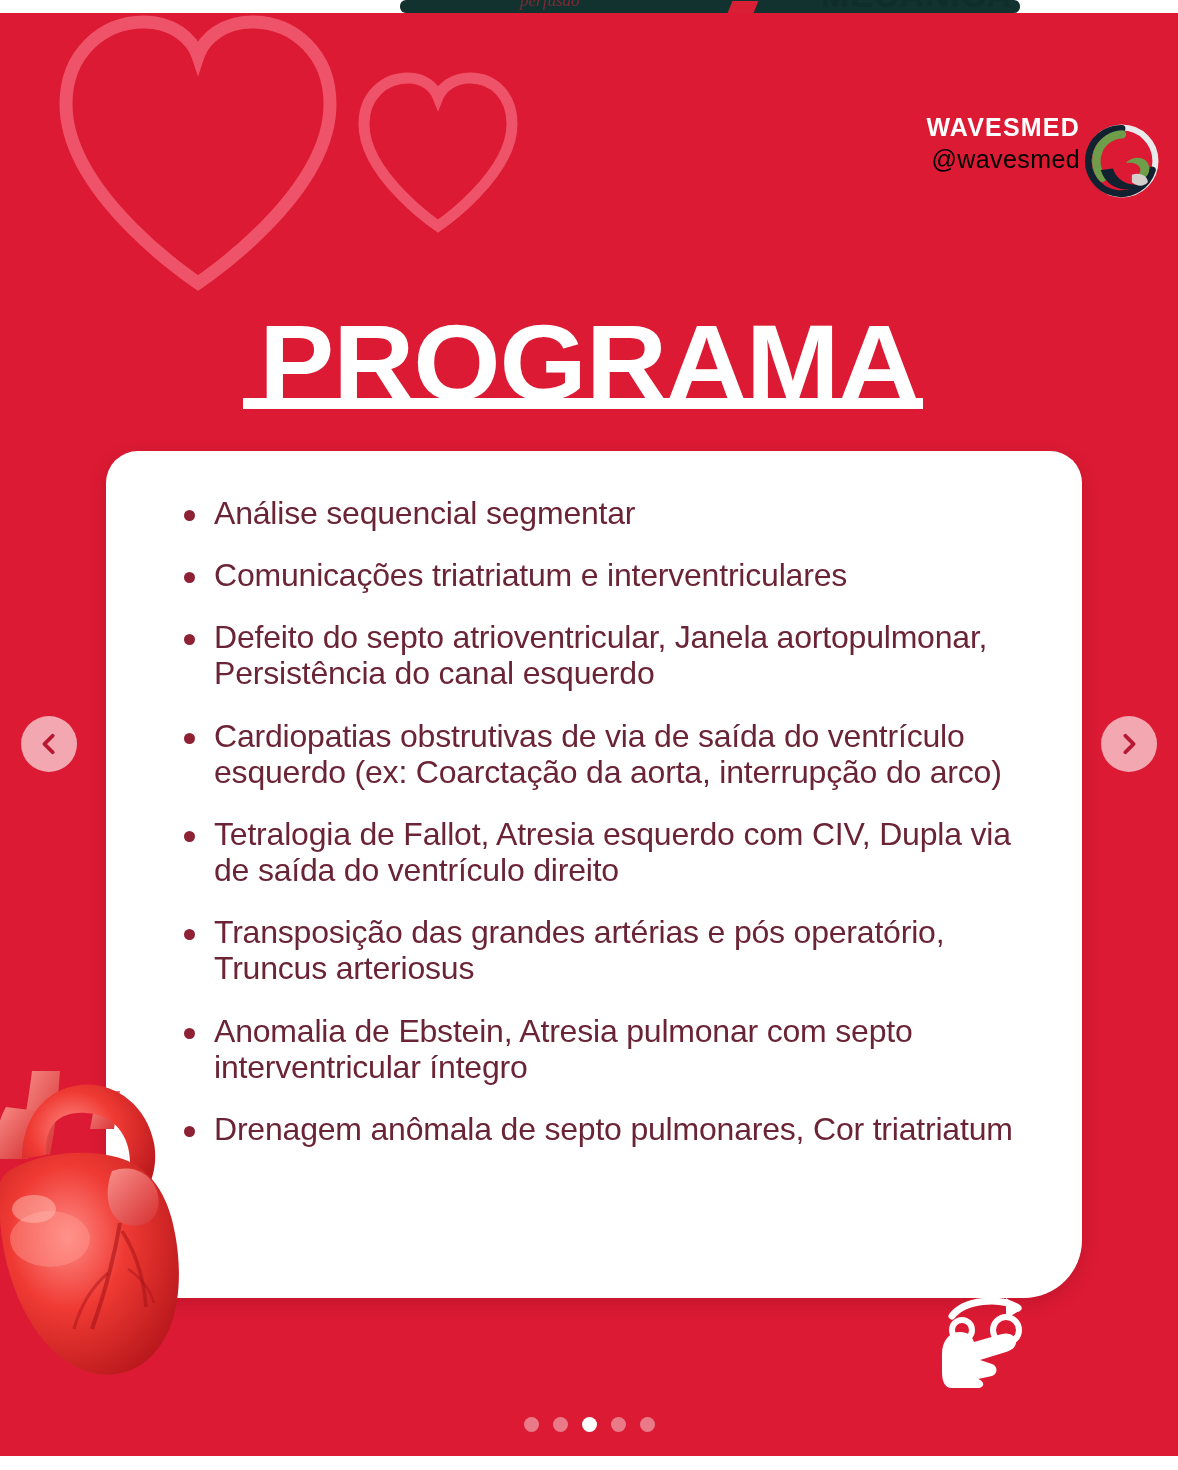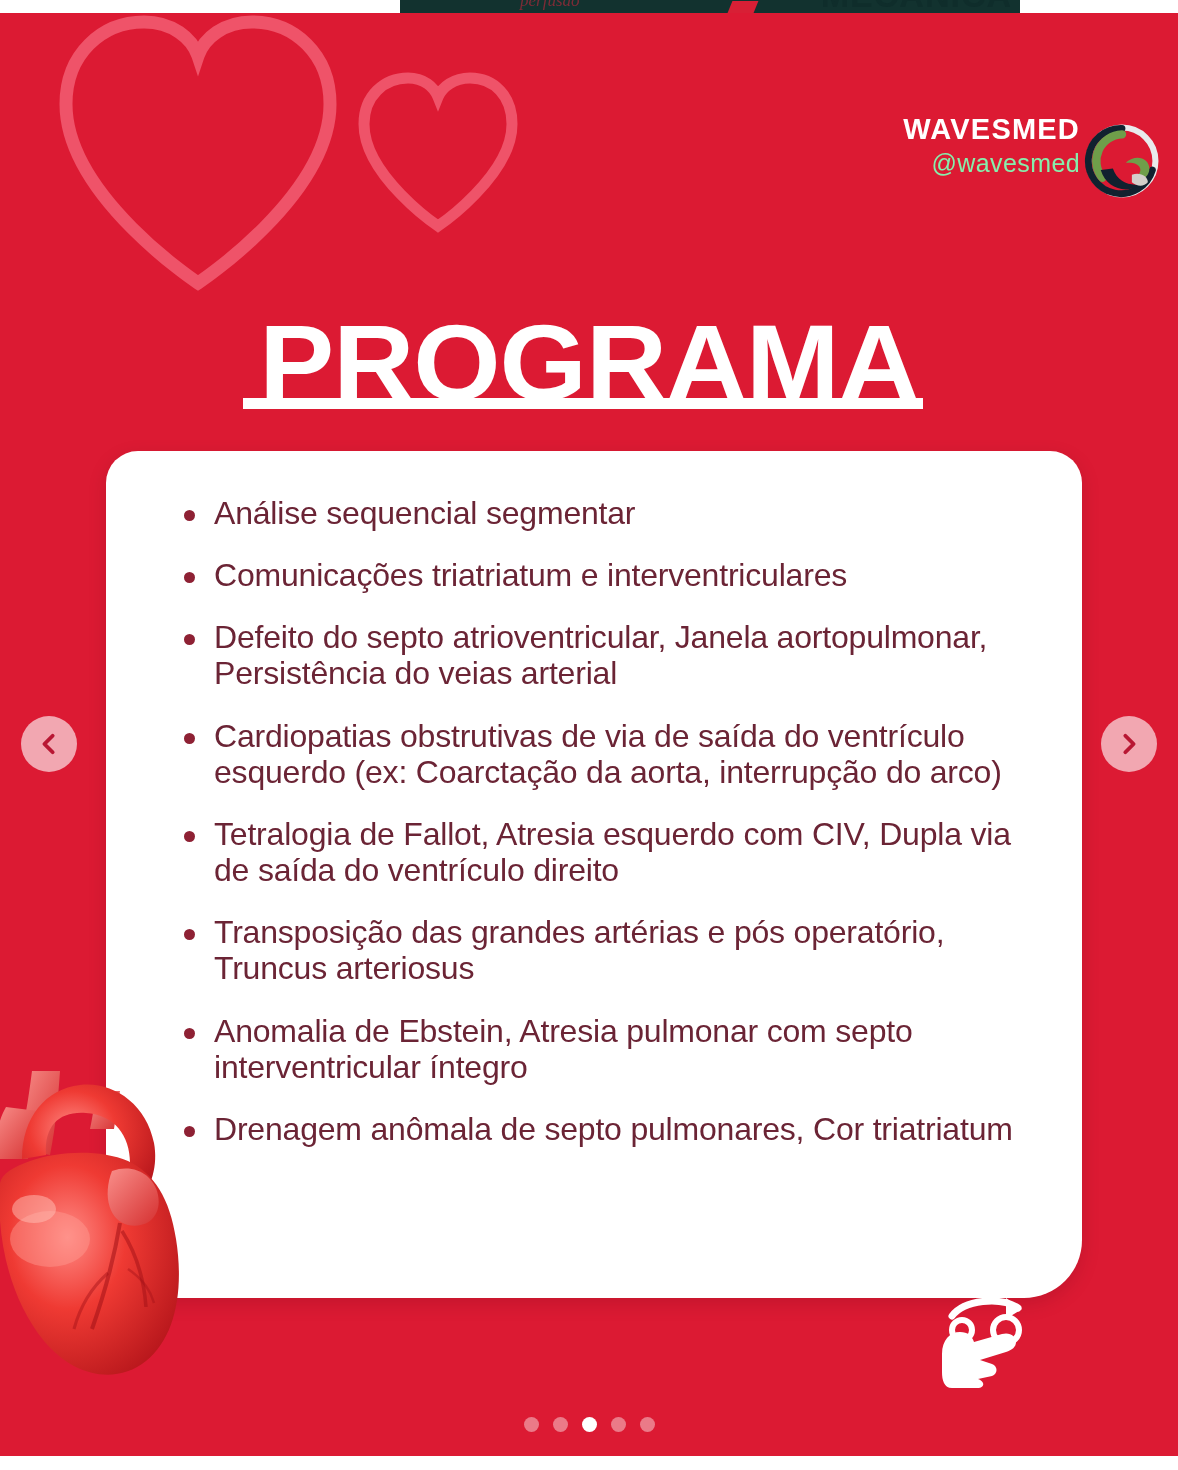--- a/index.html
+++ b/index.html
@@ -22,20 +22,21 @@
 
   
   .prev-slide-sliver {
     position: absolute;
     left: 400px;
     top: 0;
     width: 620px;
     height: 13px;
     background: #ffffff;
     overflow: hidden;
+    border-radius: 6px;
   }
   .prev-sliver-dark {
     position: absolute;
     left: 0; top: 0;
     width: 100%;
     height: 13px;
     background: #12322f;
   }
   .prev-sliver-word {
     position: absolute;
@@ -91,30 +92,30 @@
   .brand {
     position: absolute;
     right: 98px;
     top: 102px;
     text-align: right;
     line-height: 1;
   }
   .brand-name {
     font-family: "Liberation Sans", sans-serif;
     font-weight: bold;
-    font-size: 29px;
+    font-size: 25px;
     letter-spacing: 1.2px;
     color: #ffffff;
   }
   .brand-handle {
     margin-top: 7px;
     font-family: "Liberation Sans", sans-serif;
     font-size: 25px;
     letter-spacing: .4px;
-    color: #86efac;
+    color: #000000;
   }
   .brand-logo {
     position: absolute;
     right: 18px;
     top: 110px;
     width: 76px;
     height: 76px;
   }
 
   
@@ -291,21 +292,21 @@
 
     <div class="page-title-wrap">
       <div class="page-title">PROGRAMA</div>
     </div>
     <div class="title-rule"></div>
 
     <div class="content-card">
       <ul class="program-list">
         <li>Análise sequencial segmentar</li>
         <li>Comunicações triatriatum e interventriculares</li>
-        <li>Defeito do septo atrioventricular, Janela aortopulmonar, Persistência do veias arterial</li>
+        <li>Defeito do septo atrioventricular, Janela aortopulmonar, Persistência do canal esquerdo</li>
         <li>Cardiopatias obstrutivas de via de saída do ventrículo esquerdo (ex: Coarctação da aorta, interrupção do arco)</li>
         <li>Tetralogia de Fallot, Atresia esquerdo com CIV, Dupla via de saída do ventrículo direito</li>
         <li>Transposição das grandes artérias e pós operatório, Truncus arteriosus</li>
         <li>Anomalia de Ebstein, Atresia pulmonar com septo interventricular íntegro</li>
         <li>Drenagem anômala de septo pulmonares, Cor triatriatum</li>
       </ul>
     </div>
 
     <svg class="anatomic-heart" viewBox="0 0 232 330" aria-hidden="true">
       <defs>

